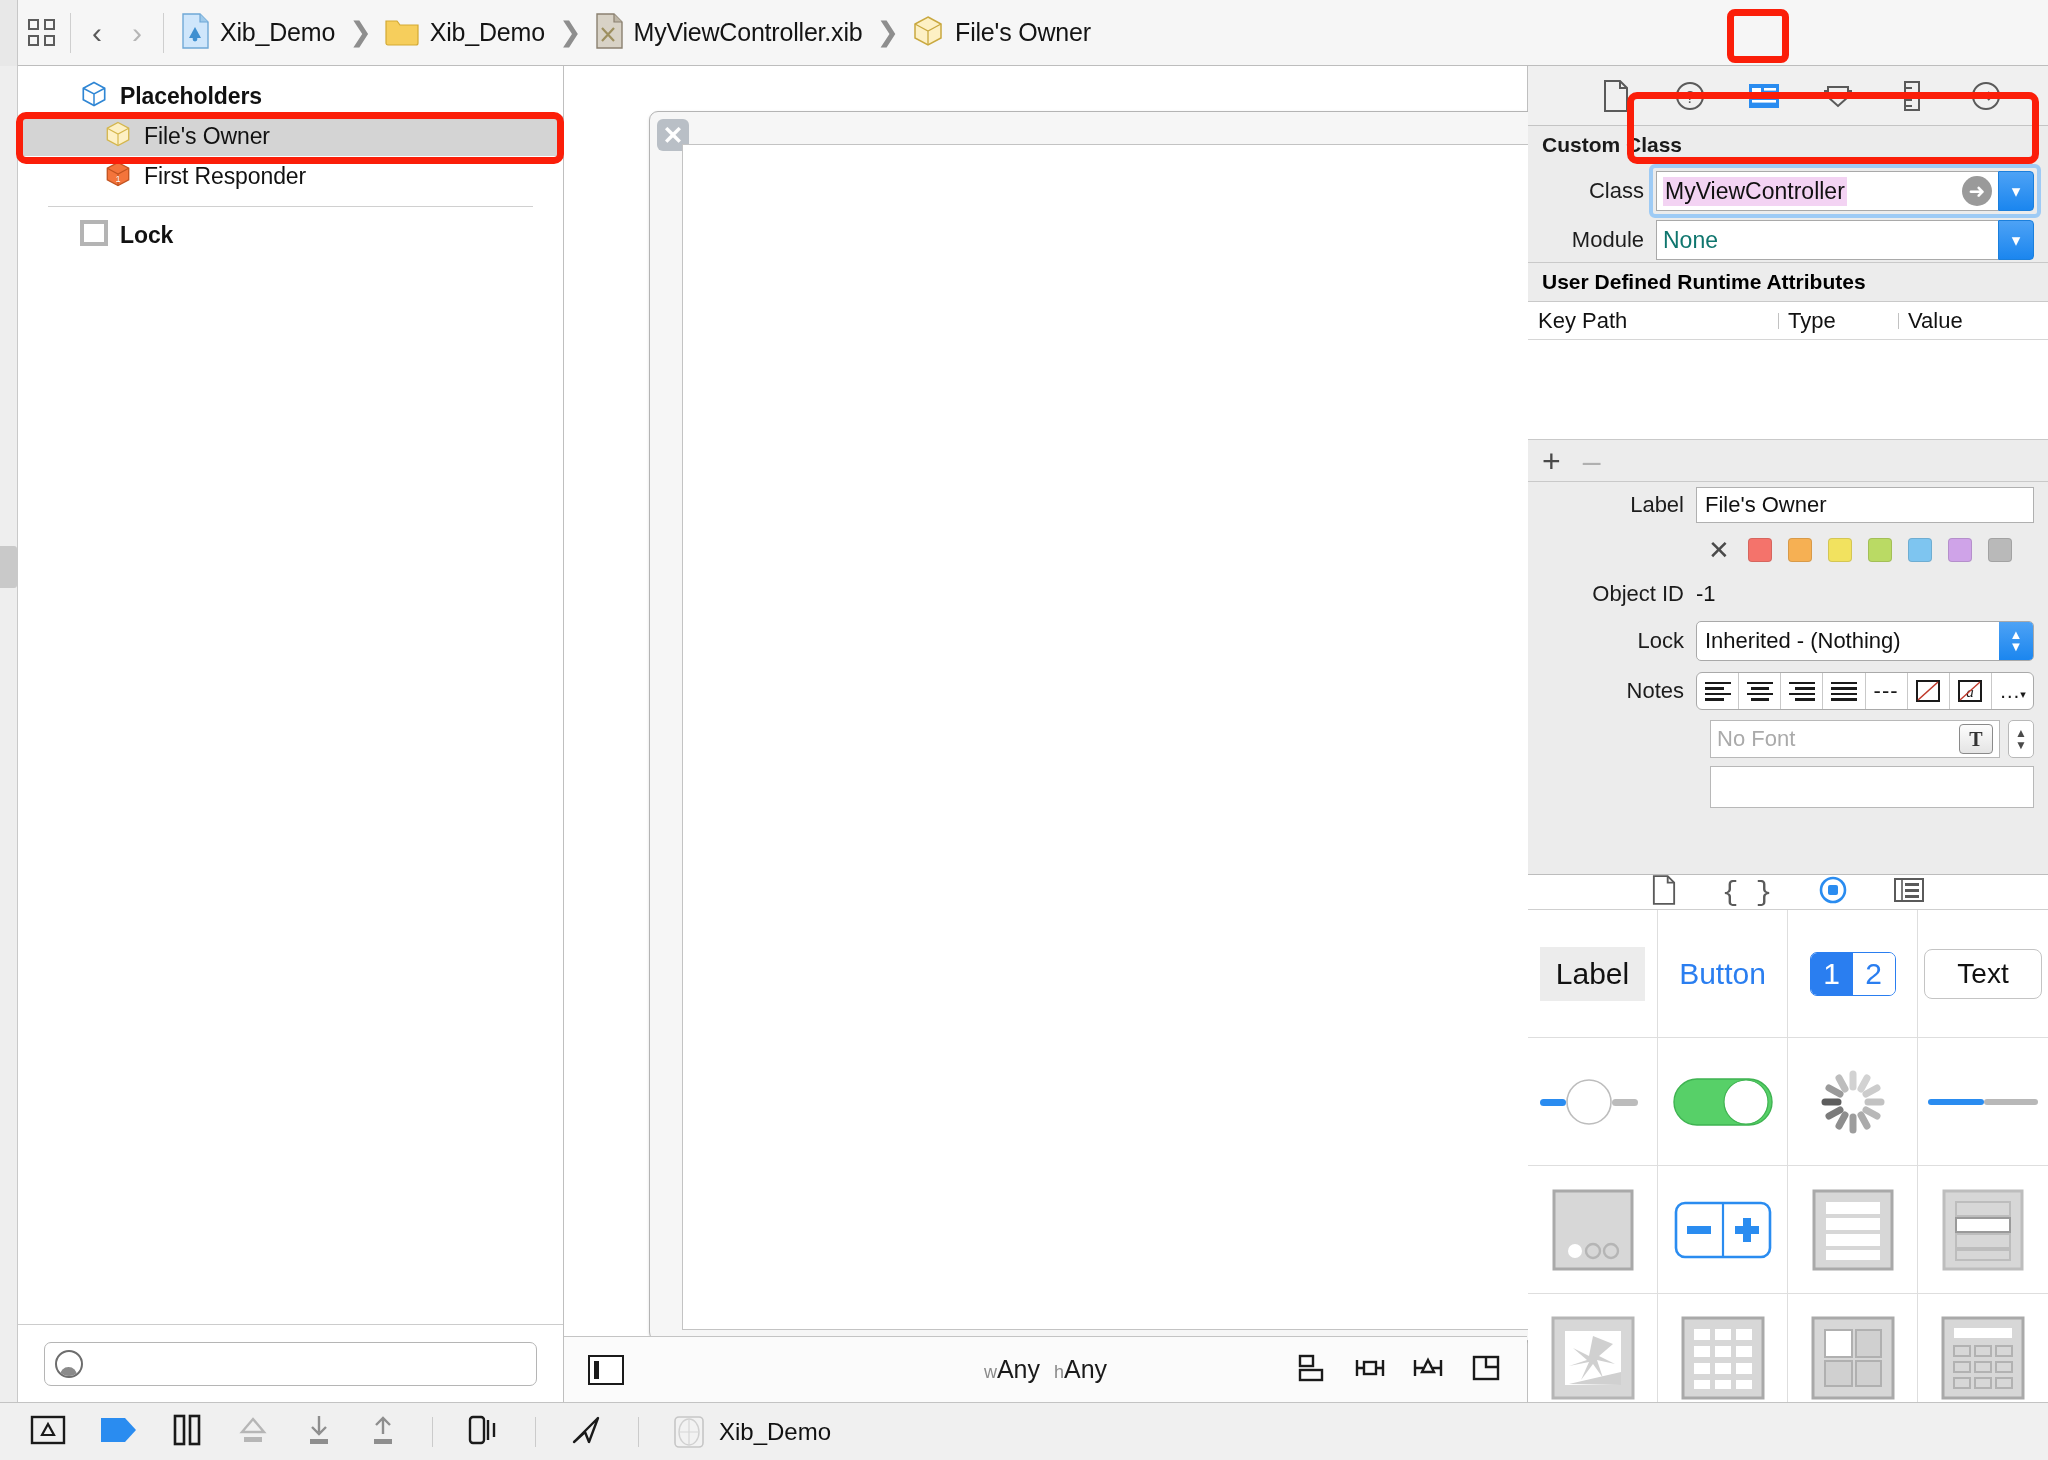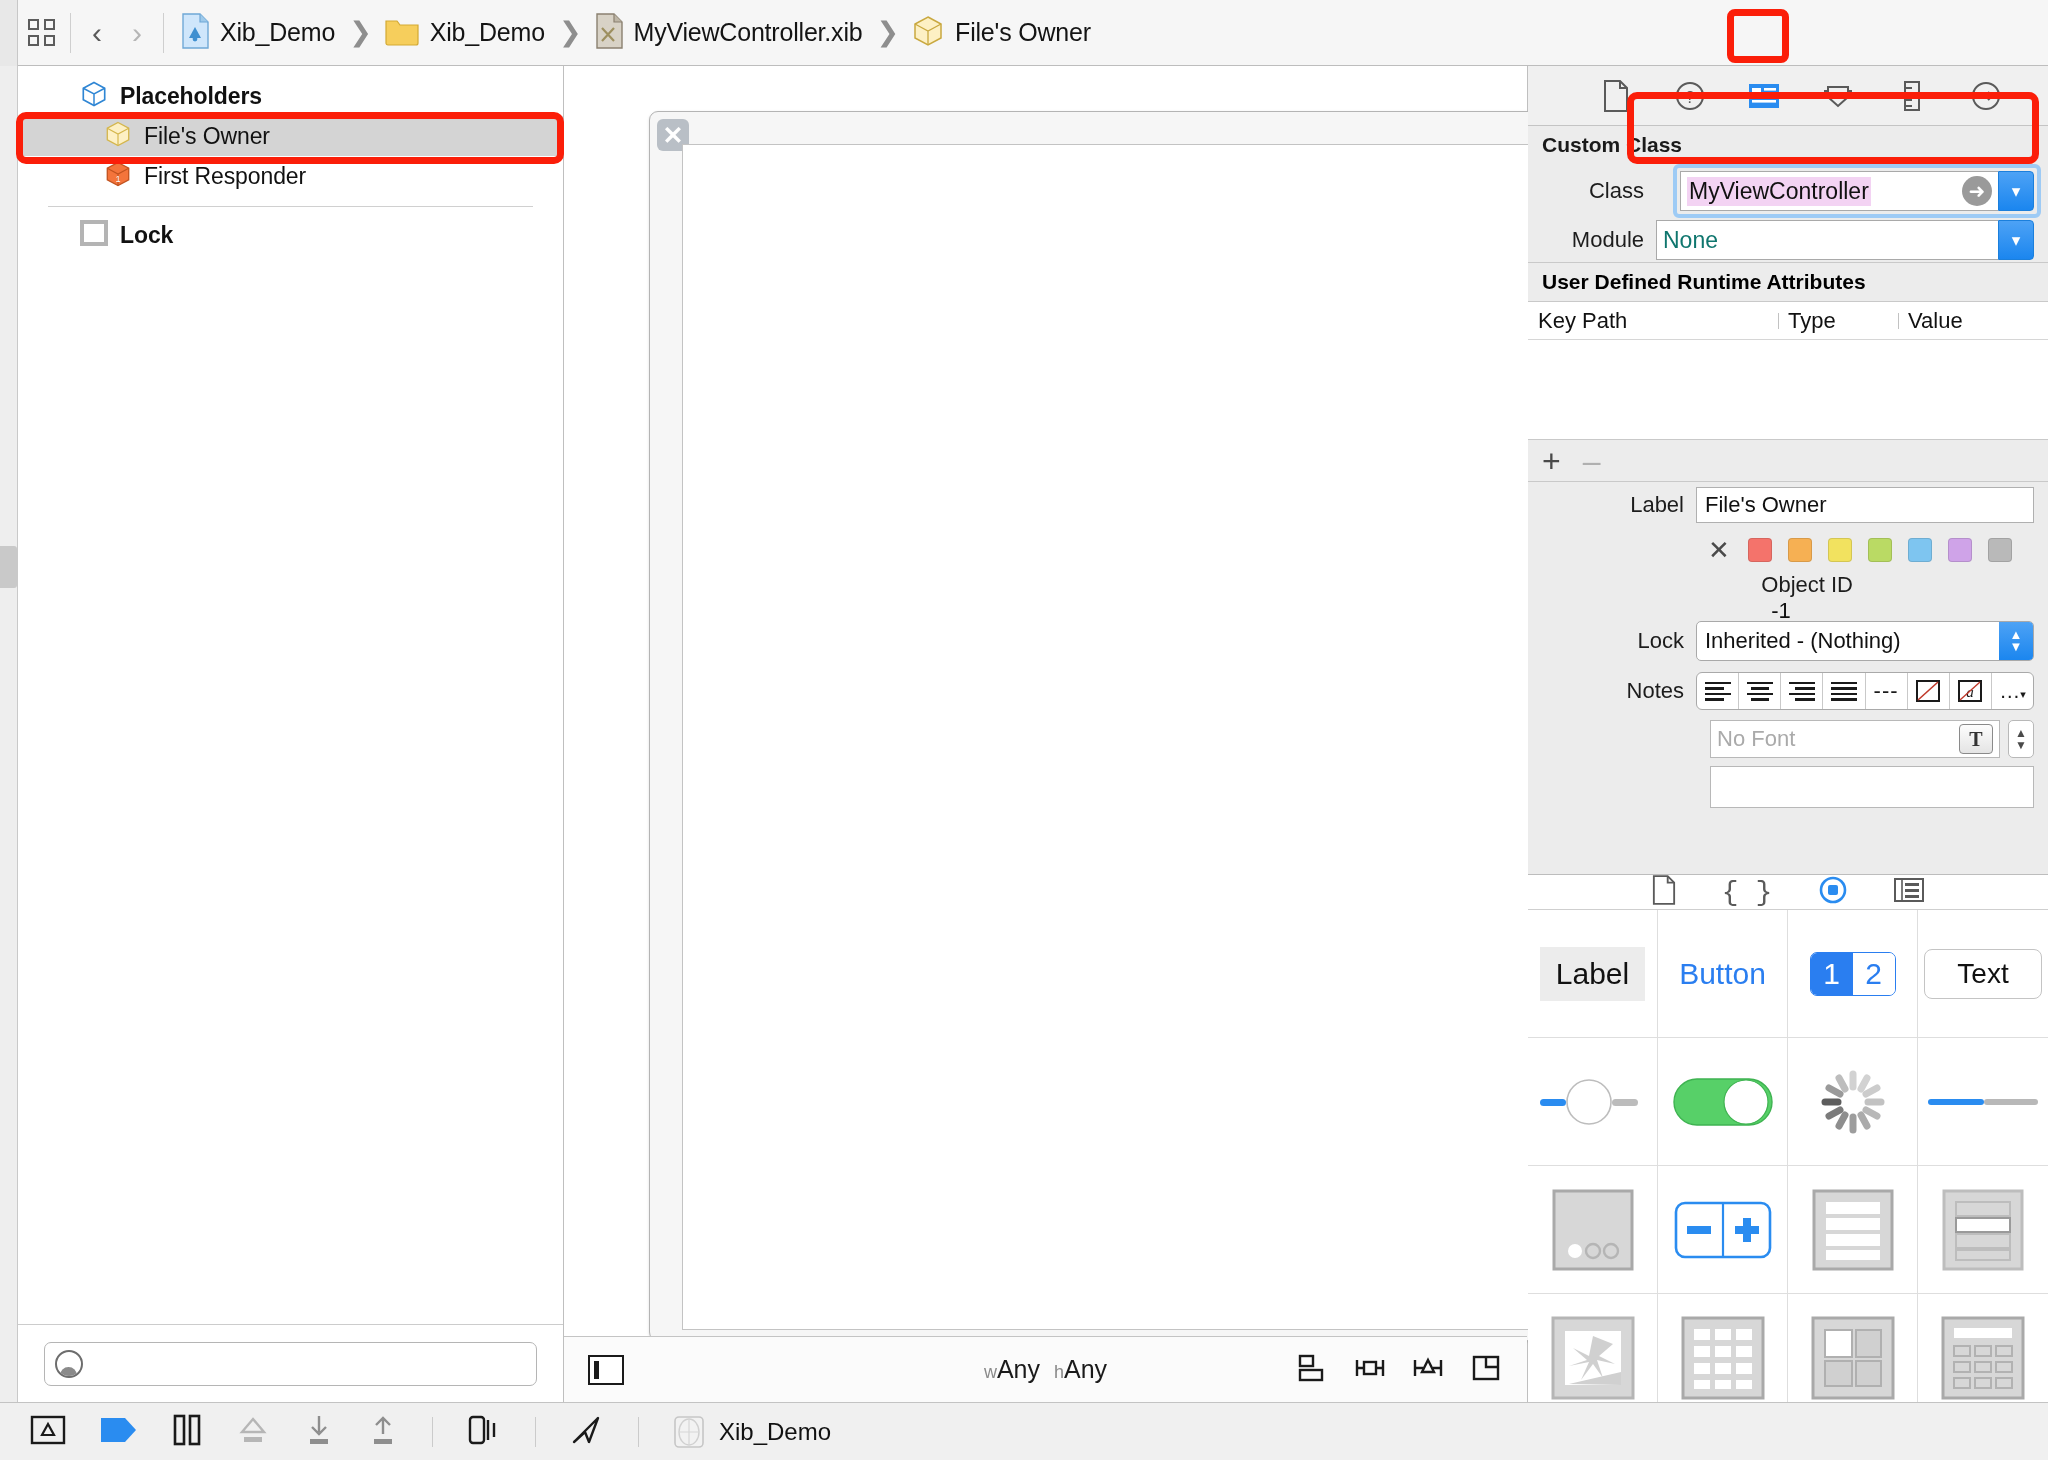--- a/index.html
+++ b/index.html
@@ -549,21 +549,21 @@
             <circle cx="16" cy="16" r="13" fill="none" stroke="#5a5a5a" stroke-width="2"></circle>
             <path d="M10 16 h12 M18 12 l4 4 l-4 4" fill="none" stroke="#5a5a5a" stroke-width="2"></path>
           </svg>
         </span>
       </div>
 
       <div class="insp-scroll">
 
         <div class="sec-head plain">Custom Class</div>
 
-        <div class="row" style="height:54px;gap:24px;">
+        <div class="row" style="height:54px;">
           <div class="row-label" style="width:128px;">Class</div>
           <div class="combo-wrap">
             <div class="focus-ring"></div>
             <div class="combo-field">
               <span class="tf-hl">MyViewController</span>
               <span class="go-circle">➜</span>
             </div>
             <div class="combo-btn">▾</div>
           </div>
         </div>
@@ -605,21 +605,21 @@
           <span class="sw-x">✕</span>
           <span class="sw" style="background:#f4736b;"></span>
           <span class="sw" style="background:#f6b053;"></span>
           <span class="sw" style="background:#f2e25f;"></span>
           <span class="sw" style="background:#bada64;"></span>
           <span class="sw" style="background:#7ec5f0;"></span>
           <span class="sw" style="background:#cfa3e8;"></span>
           <span class="sw" style="background:#b9b9b9;"></span>
         </div>
 
-        <div class="row" style="height:44px;flex-direction:column;">
+        <div class="row" style="height:44px;">
           <div class="row-label">Object ID</div>
           <div class="static-val">-1</div>
         </div>
 
         <div class="row" style="height:50px;">
           <div class="row-label">Lock</div>
           <div class="popup">
             <span>Inherited - (Nothing)</span>
             <span class="popup-btn">
                 <span>▲</span>

